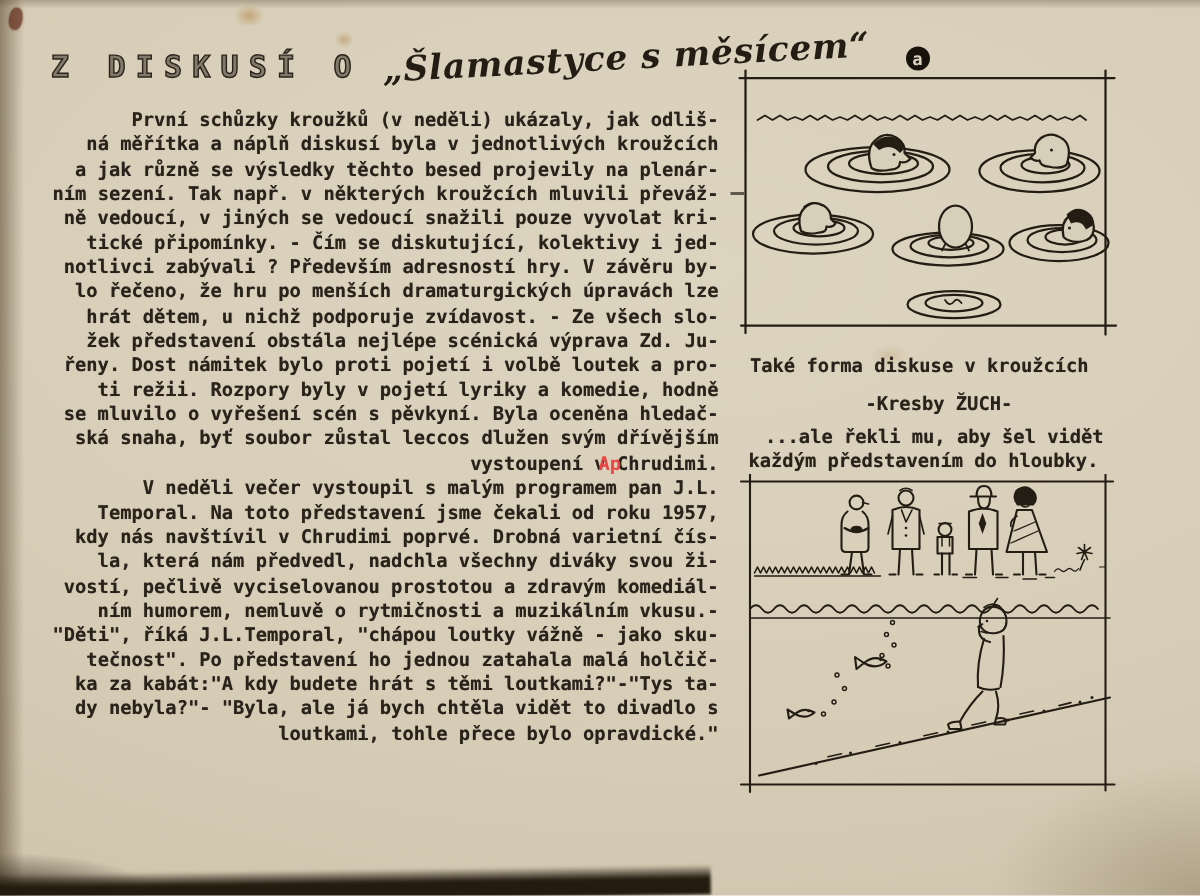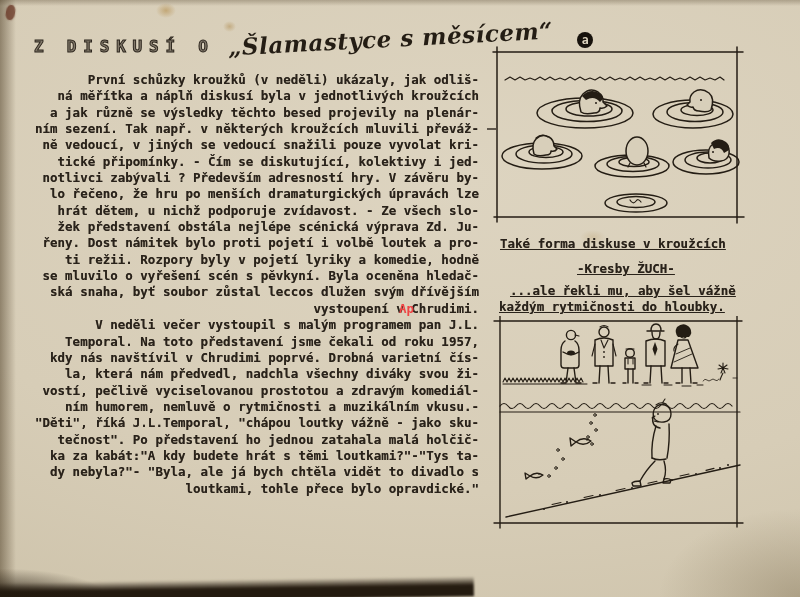--- a/index.html
+++ b/index.html
@@ -29,21 +29,21 @@
   .stain1{position:absolute;left:156px;top:3px;width:20px;height:15px;border-radius:50%;
     background:radial-gradient(closest-side, rgba(168,120,40,.45), rgba(168,120,40,0));}
   .stain2{position:absolute;left:223px;top:21px;width:13px;height:11px;border-radius:50%;
     background:radial-gradient(closest-side, rgba(160,115,40,.38), rgba(160,115,40,0));}
   .stain3{position:absolute;left:580px;top:230px;width:26px;height:14px;border-radius:50%;
     background:radial-gradient(closest-side, rgba(160,120,50,.18), rgba(160,120,50,0));}
   .tick-left{position:absolute;left:487px;top:128px;width:9px;height:2px;background:#2b241c;opacity:.7;}
   
   .title-row{position:absolute;left:34px;top:26px;white-space:nowrap;}
   .title-caps{
-    display:inline-block;font-size:16px;font-weight:bold;letter-spacing:6.8px;
+    display:inline-block;font-size:20px;font-weight:bold;letter-spacing:6.8px;
     color:rgba(43,36,28,.50);-webkit-text-stroke:.95px #2b241c;
     transform:translateY(4px);}
   .title-script{
     display:inline-block;font-family:"DejaVu Serif","Liberation Serif",serif;
     font-style:italic;font-weight:bold;font-size:23px;color:#241d14;
     transform:rotate(-3deg) translateY(-1px);margin-left:4px;letter-spacing:.5px;}
   .badge{display:inline-block;width:16px;height:16px;border-radius:50%;
     background:#17120c;color:#ddd4bf;font-size:11.5px;font-weight:bold;line-height:16px;
     text-align:center;margin-left:14px;vertical-align:4px;}
   
@@ -52,21 +52,21 @@
     color:#29221a;white-space:pre;text-shadow:0 0 .5px rgba(41,34,26,.55);text-align:right;}
   .heading2{margin:6px 0 2px 0;font:bold 12.5px/16px "DejaVu Sans Mono","Liberation Mono",monospace;
     color:#29221a;text-decoration:underline;text-underline-offset:3px;
     text-shadow:0 0 .5px rgba(41,34,26,.55);}
   .byline{position:absolute;left:372px;top:229px;
     font:bold 12.5px/16.35px "DejaVu Sans Mono","Liberation Mono",monospace;color:#ef4444;}
   
   .panel1{position:absolute;left:492px;top:46px;width:256px;height:180px;}
   .panel2{position:absolute;left:492px;top:316px;width:256px;height:214px;}
   .cap{position:absolute;font:bold 12.5px/15px "DejaVu Sans Mono","Liberation Mono",monospace;
-    color:#29221a;white-space:nowrap;text-shadow:0 0 .5px rgba(41,34,26,.55);text-decoration:underline;}
+    color:#29221a;white-space:nowrap;text-shadow:0 0 .5px rgba(41,34,26,.55);}
   .cap1{left:500px;top:236px;}
   .credit{left:577px;top:261px;}
   .cap2a{left:510px;top:283px;}
   .cap2b{left:499px;top:299px;}
 </style>
 </head>
 <body>
 
 <div class="page">
 
@@ -170,22 +170,22 @@
       <g>
         <ellipse cx="144" cy="157" rx="31" ry="9"></ellipse>
           <ellipse cx="144" cy="156" rx="19" ry="5.5"></ellipse>
       </g>
       <path d="M138 154 q3 5 6 1 q2 -3 5 1" stroke-width="1.2"></path>
     </g>
   </svg>
 
   <div class="cap cap1">Také forma diskuse v kroužcích</div>
   <div class="cap credit">-Kresby ŽUCH-</div>
-  <div class="cap cap2a">...ale řekli mu, aby šel vážně</div>
-  <div class="cap cap2b">každým rytmičnosti do hloubky.</div>
+  <div class="cap cap2a">...ale řekli mu, aby šel vidět</div>
+  <div class="cap cap2b">každým představením do hloubky.</div>
 
   <svg class="panel2" viewBox="0 0 256 214">
     <g stroke="#241d14" fill="none" stroke-width="1.4" stroke-linecap="round" stroke-linejoin="round">
       <path d="M2 5 H250"></path>
       <path d="M245 0 V211"></path>
       <path d="M2 207 H251"></path>
       <path d="M8 0 V212"></path>
 
       <path stroke-width="1.1" d="M11 66 l2 -4 l2 4 l2 -4 l2 4 l2 -4 l2 4 l2 -4 l2 4 l2 -4 l2 4 l2 -4 l2 4 l2 -4 l2 4 l2 -4 l2 4 l2 -4 l2 4 l2 -4 l2 4 l2 -4 l2 4 l2 -4 l2 4 l2 -4 l2 4 l2 -4 l2 4 l2 -4 l2 4 l2 -4 l2 4 l2 -4 l2 4 l2 -4 l2 4 l2 -4 l2 4 l2 -4 l2 4"></path>
       <path stroke-width="1" d="M11 68 H95"></path>

